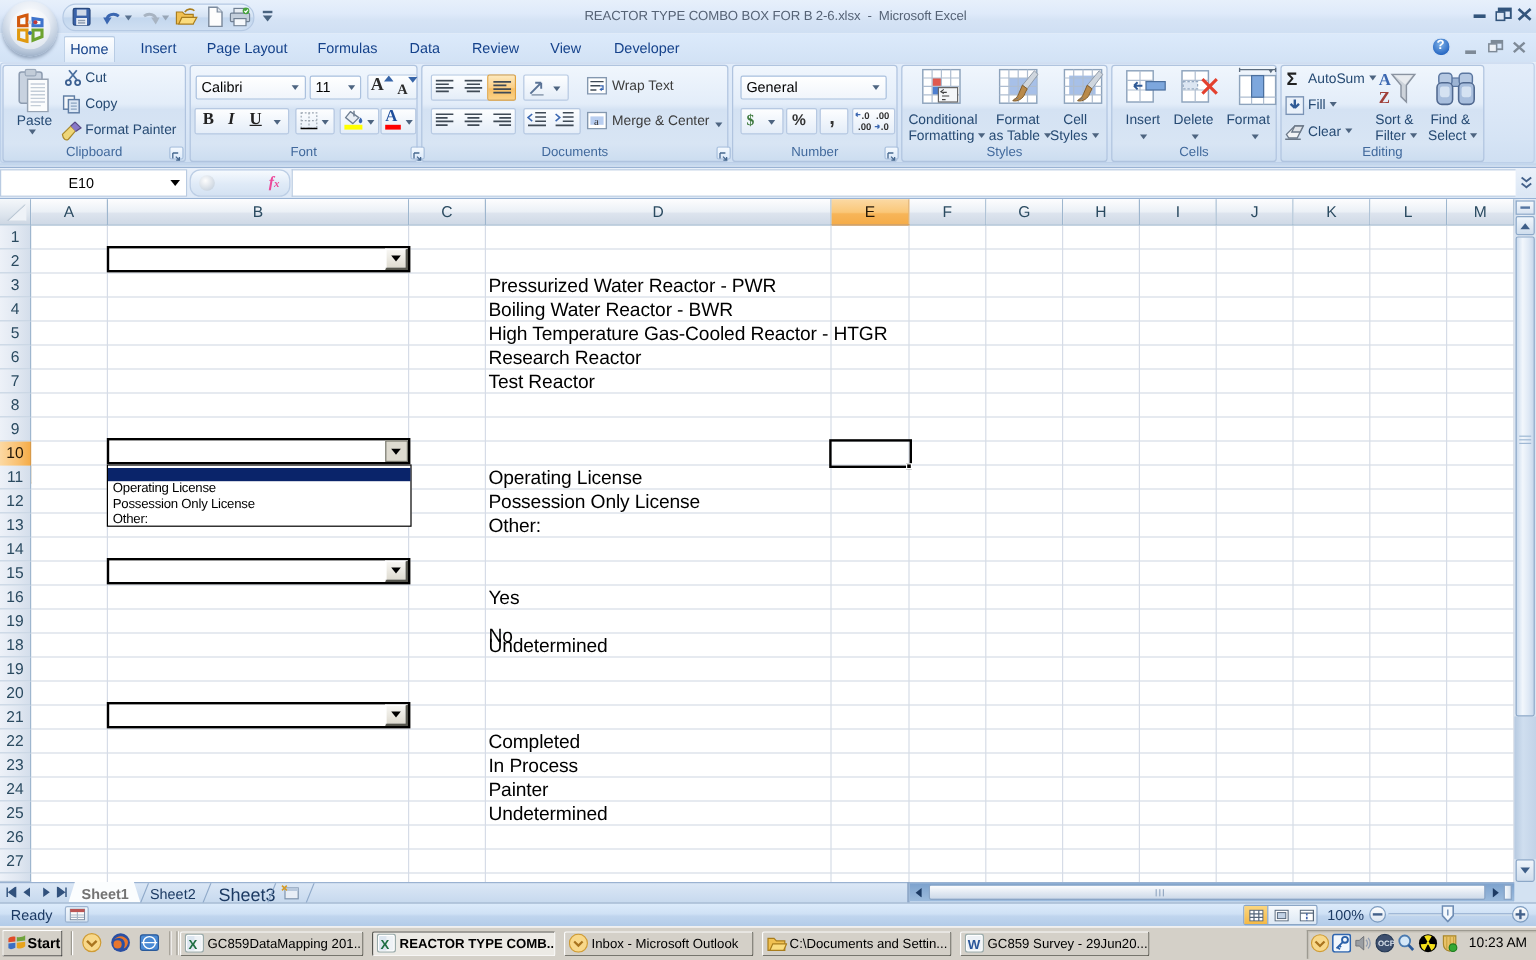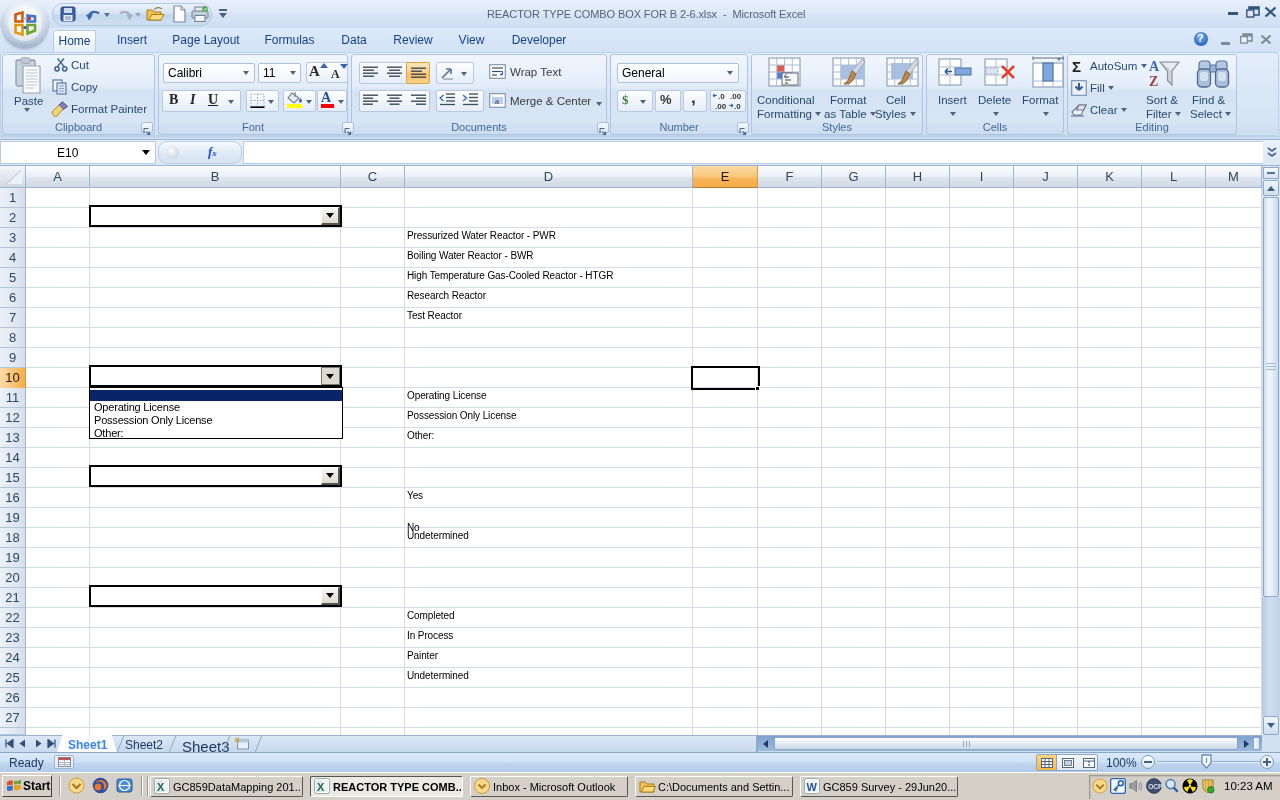--- a/index.html
+++ b/index.html
@@ -9,21 +9,21 @@
 .rglabel{position:absolute;bottom:1px;left:0;right:0;text-align:center;font-size:11px;color:#41699c}
 .dlg{position:absolute;right:2px;bottom:2px;width:12px;height:11px;border:1px solid #a9c0dd;border-radius:2px;background:linear-gradient(#f4f9fe,#dceafa)}
 .rtxt{position:absolute;font-size:11.5px;color:#264a73;white-space:nowrap}
 .navy{color:#15428b}
 .colh{position:absolute;top:166px;height:22px;background:linear-gradient(#fdfdfe,#ebf0f6 50%,#dde4ee 56%,#cfd9e6);border-right:1px solid #9eb6ce;border-bottom:1px solid #9eb6ce;font-size:13px;color:#2a4a60;text-align:center;line-height:22px}
 .colh.sel{background:linear-gradient(#fbd9a4,#fac778 52%,#f7b559 58%,#f5ac48);border-right:1px solid #d89a49;border-bottom:1px solid #bc7c33;color:#241807}
 .rowh{position:absolute;left:0;width:26px;height:20px;background:linear-gradient(90deg,#edf1f8,#e0e7f1 60%,#d4deeb);border-right:1px solid #9eb6ce;border-bottom:1px solid #b4c6da;font-size:13px;color:#2a4a60;text-align:center;line-height:19px}
 .rowh.sel{background:linear-gradient(90deg,#fcd9a3,#f9c172 60%,#f5ac48);border-bottom:1px solid #bc7c33;border-right:1px solid #d89a49;color:#241807}
 .vline{position:absolute;width:1px;background:#d6dce7;top:188px;height:547px}
 .hline{position:absolute;left:26px;width:1236px;height:1px;background:#d6dce7}
-.ctext{position:absolute;font-size:10px;color:#000;white-space:nowrap;letter-spacing:-0.1px}
+.ctext{position:absolute;font-size:16px;color:#000;white-space:nowrap;letter-spacing:-0.1px}
 .combo{position:absolute;left:89px;width:253px;height:22px;background:#fff;border:2px solid #000}
 .tbtn{position:absolute;font-size:11px;color:#000;white-space:nowrap;overflow:hidden}
 </style></head><body>
 
 <div class="abs" style="left:0;top:0;width:1280px;height:28px;background:linear-gradient(#e7f0fb 0%,#dfeafa 40%,#d5e3f5 60%,#cfdff3 100%)"></div>
 <div class="abs" style="left:487px;top:8px;font-size:11px;letter-spacing:-0.1px;color:#566376;white-space:nowrap">REACTOR TYPE COMBO BOX FOR B 2-6.xlsx &nbsp;-&nbsp; Microsoft Excel</div>
 
 <div class="abs" style="left:2px;top:1px;width:46px;height:46px;border-radius:50%;background:radial-gradient(circle at 50% 30%,#ffffff,#e6ecf4 40%,#b9c8db 70%,#8ba0bb 90%);box-shadow:0 2px 3px rgba(70,90,120,.45);z-index:30"></div>
 <div class="abs" style="left:8px;top:7px;width:34px;height:34px;border-radius:50%;background:radial-gradient(circle at 50% 28%,#ffffff,#f2f5f9 45%,#d7dfe9);z-index:31"></div>
 <svg class="abs" style="left:13px;top:11px;z-index:32" width="25" height="25" viewBox="0 0 25 25">
@@ -486,21 +486,21 @@
 </svg>
 <div class="rtxt" style="left:1192px;top:94px">Find &amp;</div>
 <div class="rtxt" style="left:1190px;top:108px">Select <span class="dd"></span></div>
 
 <div class="abs" style="left:0;top:140px;width:1280px;height:25px;background:linear-gradient(#e9f0fa,#dde8f6)"></div>
 <div class="abs" style="left:0;top:141px;width:156px;height:23px;background:#fff;border:1px solid #b9cbe2"></div>
 <div class="abs" style="left:57px;top:146px;font-size:12px;color:#000">E10</div>
 <div class="abs" style="left:142px;top:150px;width:0;height:0;border-left:4px solid transparent;border-right:4px solid transparent;border-top:5px solid #000"></div>
 <div class="abs" style="left:158px;top:141px;width:84px;height:23px;border-radius:9px;background:linear-gradient(#f6fafe,#dfeaf7 55%,#d4e2f2);border:1px solid #bccee5"></div>
 <div class="abs" style="left:166px;top:146px;width:13px;height:13px;border-radius:50%;background:radial-gradient(circle at 40% 35%,#fdfdfd,#cfd8e2 70%,#aab8c8)"></div>
-<div class="abs" style="left:208px;top:144px;font-size:13px;font-style:italic;font-weight:bold;color:#1d4ed8;font-family:'Liberation Serif',serif">f<span style="font-size:9px">x</span></div>
+<div class="abs" style="left:224px;top:144px;font-size:13px;font-style:italic;font-weight:bold;color:#ec4899;font-family:'Liberation Serif',serif">f<span style="font-size:9px">x</span></div>
 <div class="abs" style="left:243px;top:141px;width:1020px;height:23px;background:#fff;border:1px solid #b9cbe2;border-right:none"></div>
 <div class="abs" style="left:1264px;top:141px;width:16px;height:23px;background:linear-gradient(#eaf1fa,#dbe7f5)"></div>
 <svg class="abs" style="left:1267px;top:147px" width="10" height="12" viewBox="0 0 10 12">
     <path d="M1 1 L5 4 L9 1 M1 6 L5 9 L9 6" fill="none" stroke="#44618a" stroke-width="1.6"></path>
   </svg>
 <div class="abs" style="left:0;top:165px;width:1280px;height:1px;background:#99b3d4"></div>
 
 <div class="abs" style="left:0;top:166px;width:1262px;height:569px;background:#fff"></div>
 <div class="abs" style="left:0;top:166px;width:26px;height:22px;background:linear-gradient(#f4f7fa,#dce4ed 65%,#cdd7e3);border-right:1px solid #9eb6ce;border-bottom:1px solid #9eb6ce"></div>
 <div class="abs" style="left:7px;top:170px;width:0;height:0;border-left:15px solid transparent;border-bottom:14px solid #eef2f7;filter:drop-shadow(-1px 0 0 #aebdcc)"></div>
@@ -637,21 +637,21 @@
 <div class="abs" style="left:0;top:735px;width:1262px;height:17px;background:linear-gradient(#dce8f6,#c7d9ee)"></div>
 <div class="abs" style="left:1262px;top:735px;width:18px;height:17px;background:#d3e2f2"></div>
 <div class="abs" style="left:0;top:735px;width:1262px;height:1px;background:#9ab2d1"></div>
 <svg class="abs" style="left:5px;top:739px" width="52" height="9" viewBox="0 0 52 9">
  <path d="M1 0.5 L1 8.5 M8 0.5 L2.5 4.5 L8 8.5 Z" fill="#31517c" stroke="#31517c" stroke-width="1.2"></path>
  <path d="M20 0.5 L14.5 4.5 L20 8.5 Z" fill="#31517c"></path>
  <path d="M31 0.5 L36.5 4.5 L31 8.5 Z" fill="#31517c"></path>
  <path d="M43 0.5 L48.5 4.5 L43 8.5 Z M50 0.5 L50 8.5" fill="#31517c" stroke="#31517c" stroke-width="1.2"></path>
 </svg>
 <div class="abs" style="left:57px;top:735px;width:60px;height:17px;background:#fbfdfe;clip-path:polygon(9% 0,91% 0,100% 100%,0 100%);"></div>
-<div class="abs" style="left:68px;top:738px;font-size:12px;font-weight:bold;color:#3b82f6">Sheet1</div>
+<div class="abs" style="left:68px;top:738px;font-size:12px;font-weight:bold;color:#737373">Sheet1</div>
 <div class="abs" style="left:125px;top:738px;font-size:12px;color:#1c3a63">Sheet2</div>
 <div class="abs" style="left:182px;top:738px;font-size:15px;color:#1c3a63">Sheet3</div>
 <div class="abs" style="left:120px;top:736px;width:1px;height:16px;background:#8fa9c9;transform:skewX(-22deg)"></div>
 <div class="abs" style="left:172px;top:736px;width:1px;height:16px;background:#8fa9c9;transform:skewX(-22deg)"></div>
 <div class="abs" style="left:226px;top:736px;width:1px;height:16px;background:#8fa9c9;transform:skewX(-22deg)"></div>
 <div class="abs" style="left:258px;top:736px;width:1px;height:16px;background:#8fa9c9;transform:skewX(-22deg)"></div>
 <svg class="abs" style="left:233px;top:737px" width="18" height="13" viewBox="0 0 18 13">
  <rect x="4.5" y="3" width="11" height="9" fill="#e8eef6" stroke="#7e93ad" stroke-width="1"></rect>
  <rect x="4.5" y="3" width="11" height="2.5" fill="#b9c9dd"></rect>
  <path d="M2 1 L6 5 M6 1 L2 5" stroke="#d59c2a" stroke-width="1.3"></path>

